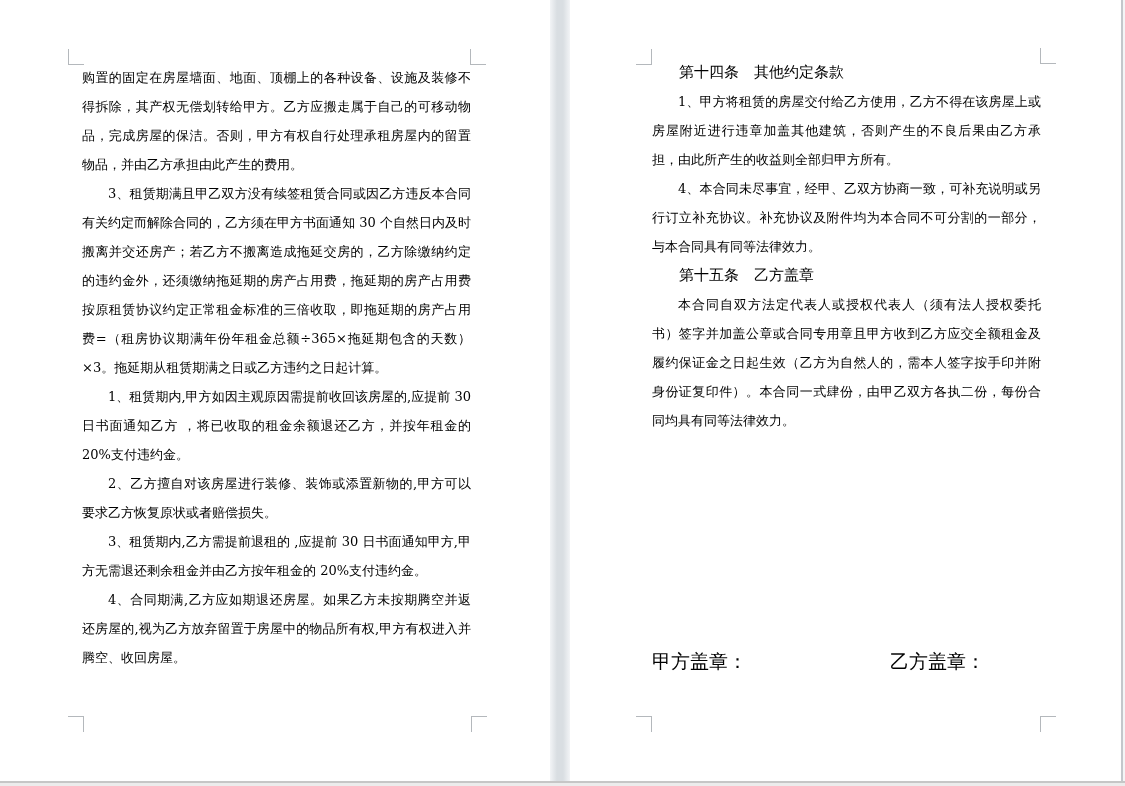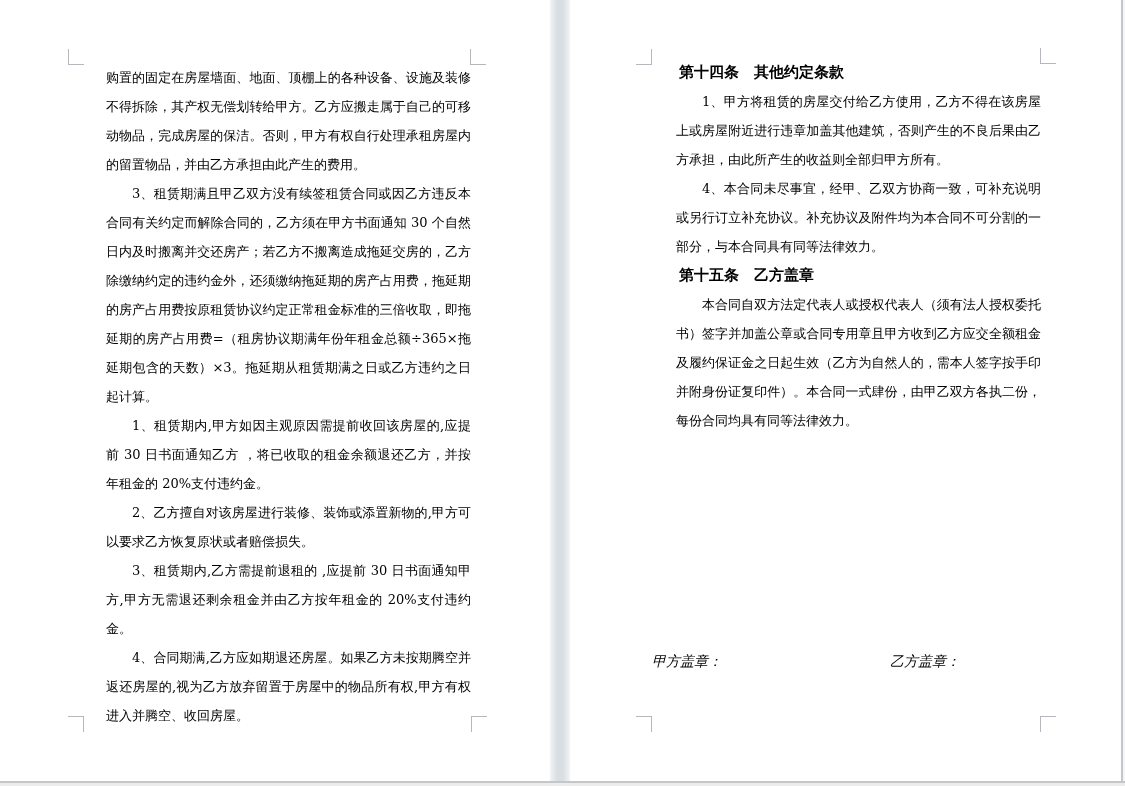--- a/index.html
+++ b/index.html
@@ -29,29 +29,28 @@
   }
   .content {
     position:absolute; left:82px; width:389px;
     font-size:13px; line-height:29px; letter-spacing:0;
   }
   .page-left  .content { top:63px; }
   .page-right .content { top:58px; }
   .para {
     text-align:justify; text-justify:inter-ideograph;
     text-indent:2em;
-    margin-left:24px;
   }
   .para.no-indent { text-indent:0; }
   .heading {
-    font-weight:bold; font-size:15px; line-height:29px; text-indent:1.8em;
+    font-weight:normal; font-size:15px; line-height:29px; text-indent:1.8em;
   }
   .sig-row {
     position:absolute; left:82px; top:647px; width:389px; height:29px;
-    line-height:29px; font-size:14px;font-style:italic;
+    line-height:29px; font-size:19px;
   }
   .sig-b { position:absolute; left:238px; top:0; }
   
   .mark { position:absolute; width:16px; height:16px; }
   .m-lb { border-left:1px solid #b4b8bc; border-bottom:1px solid #b4b8bc; }  
   .m-rb { border-right:1px solid #b4b8bc; border-bottom:1px solid #b4b8bc; } 
   .m-tr { border-top:1px solid #b4b8bc; border-right:1px solid #b4b8bc; }    
   .m-tl { border-top:1px solid #b4b8bc; border-left:1px solid #b4b8bc; }     
 </style>
 </head>

